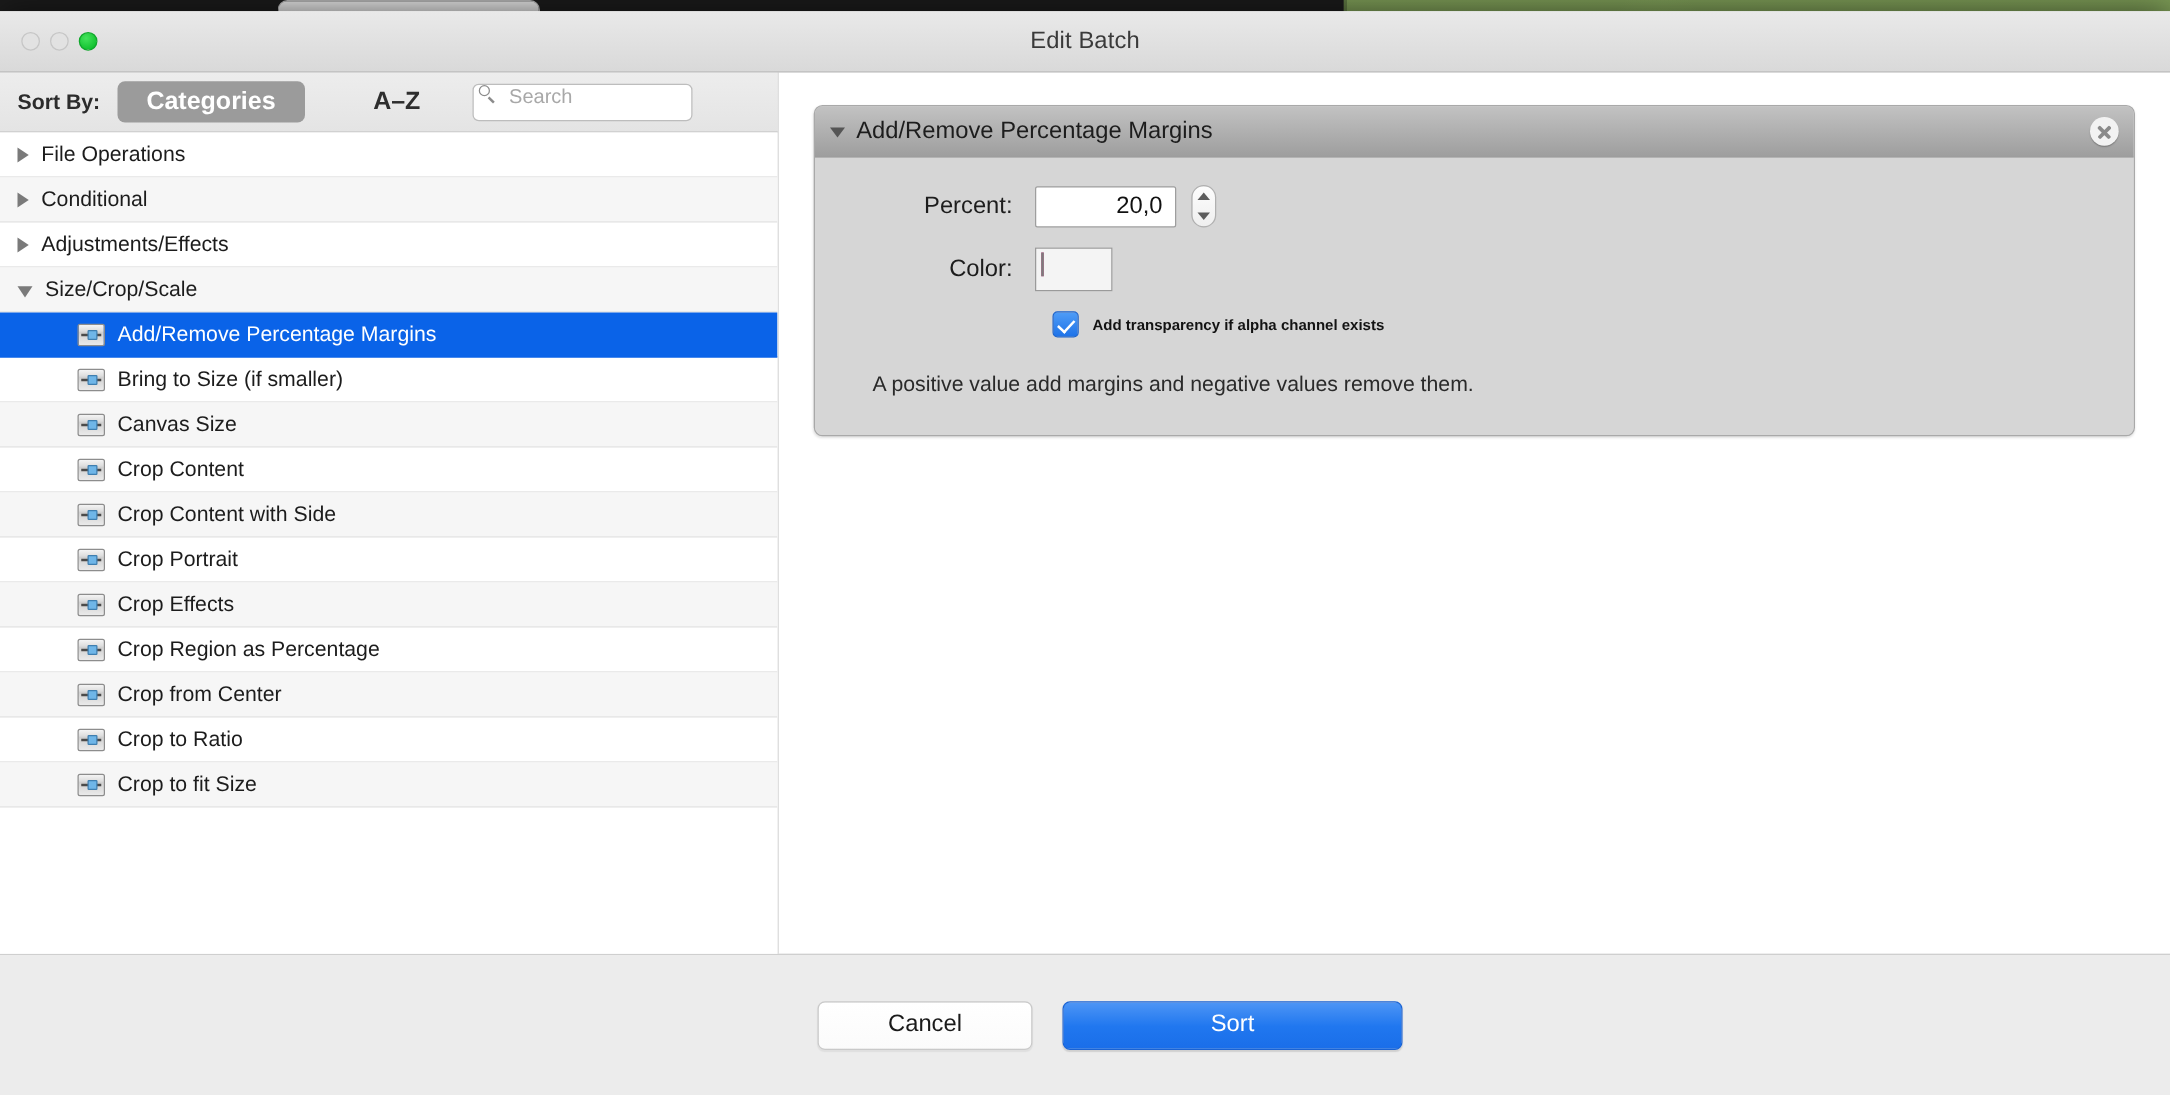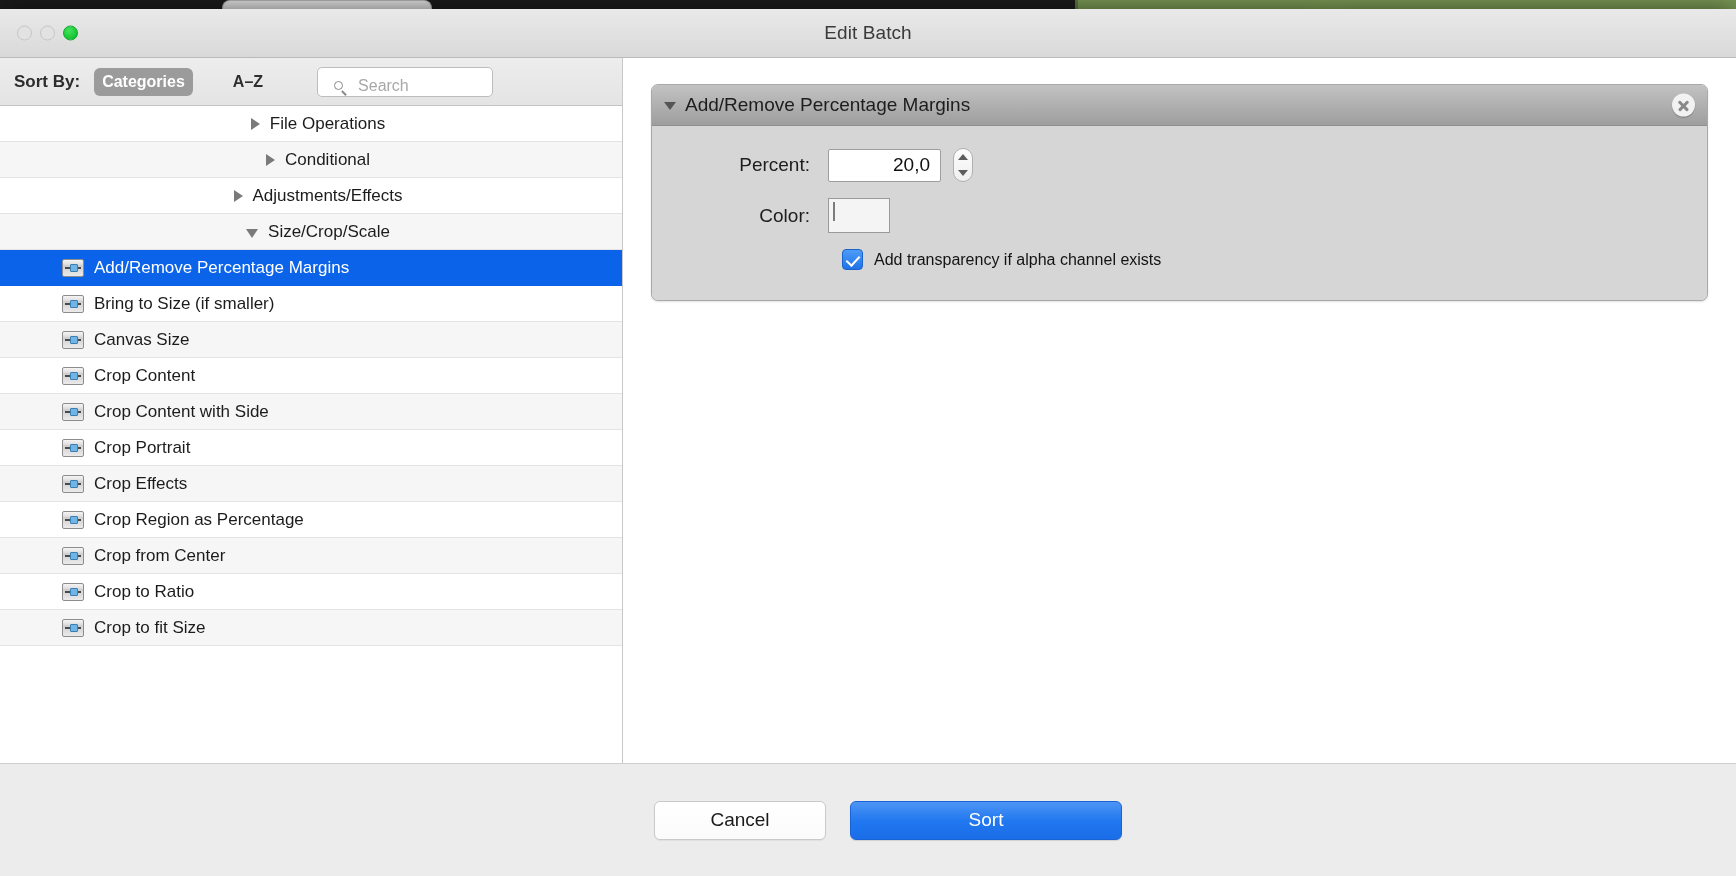--- a/index.html
+++ b/index.html
@@ -145,42 +145,42 @@
     box-sizing: border-box;
   }
   .sort-label {
     font-size: 17px;
     font-weight: bold;
     color: #2c2c2c;
     margin-right: 14px;
   }
   .seg-group { display: flex; align-items: center; }
   .seg {
-    font-size: 16px;
+    font-size: 20px;
     font-weight: bold;
     color: #2e2e2e;
-    padding: 5px 8px;
+    padding: 5px 23px;
     border-radius: 6px;
     cursor: default;
   }
   .seg.active {
     background: #9b9b9b;
     color: #fff;
   }
   .seg.plain { margin-left: 32px; }
   .search-wrap {
-    margin-left: 46px;
+    margin-left: 19px;
     width: 176px;
     height: 30px;
     background: #fff;
     border: 1px solid #bdbdbd;
     border-radius: 5px;
     display: flex;
-    align-items: flex-end;
-    padding: 0 16px;
+    align-items: flex-start;
+    padding: 0 4px;
     box-sizing: border-box;
   }
   .search-icon {
     width: 15px;
     height: 15px;
     flex: 0 0 15px;
     position: relative;
     margin-right: 7px;
   }
   .search-icon::before {
@@ -223,21 +223,21 @@
     height: 36px;
     display: flex;
     align-items: center;
     font-size: 17px;
     color: #1c1c1c;
     box-sizing: border-box;
     border-bottom: 1px solid #e3e3e3;
     padding-left: 14px;
   }
   .row.alt { background: #f6f6f6; }
-  .row.group { padding-left: 14px; justify-content: center; }
+  .row.group { padding-left: 14px; }
   .row.item { padding-left: 62px; }
   .row.selected {
     background: #0a63e8;
     color: #fff;
     border-bottom-color: #0a63e8;
   }
   .tri {
     width: 0; height: 0;
     margin-right: 10px;
     flex: 0 0 auto;
@@ -433,22 +433,23 @@
   .checkbox::after {
     content: "";
     position: absolute;
     left: 6px; top: 2.5px;
     width: 6px; height: 11px;
     border: solid #fff;
     border-width: 0 2.4px 2.4px 0;
     transform: rotate(43deg);
   }
   .check-label {
-    font-size: 16px;
+    font-size: 12px;
     color: #131313;
+    font-weight: bold;
   }
   .hint {
     margin: 28px 0 0 20px;
     font-size: 17px;
     color: #2a2a2a;
   }
 
   
   .footer {
     height: 112px;
@@ -628,20 +629,21 @@
             <span class="swatch">
               <span class="swatch-inner" style="background: rgb(217, 60, 140);"></span>
             </span>
           </div>
 
           <div class="check-row">
             <span class="checkbox"></span>
             <span class="check-label">Add transparency if alpha channel exists</span>
           </div>
 
+          <div class="hint">A positive value add margins and negative values remove them.</div>
         </div>
       </div>
     </div>
   </div>
 
   <div class="footer">
     <div class="btn cancel">Cancel</div>
     <div class="btn save">Sort</div>
   </div>
 </div>

